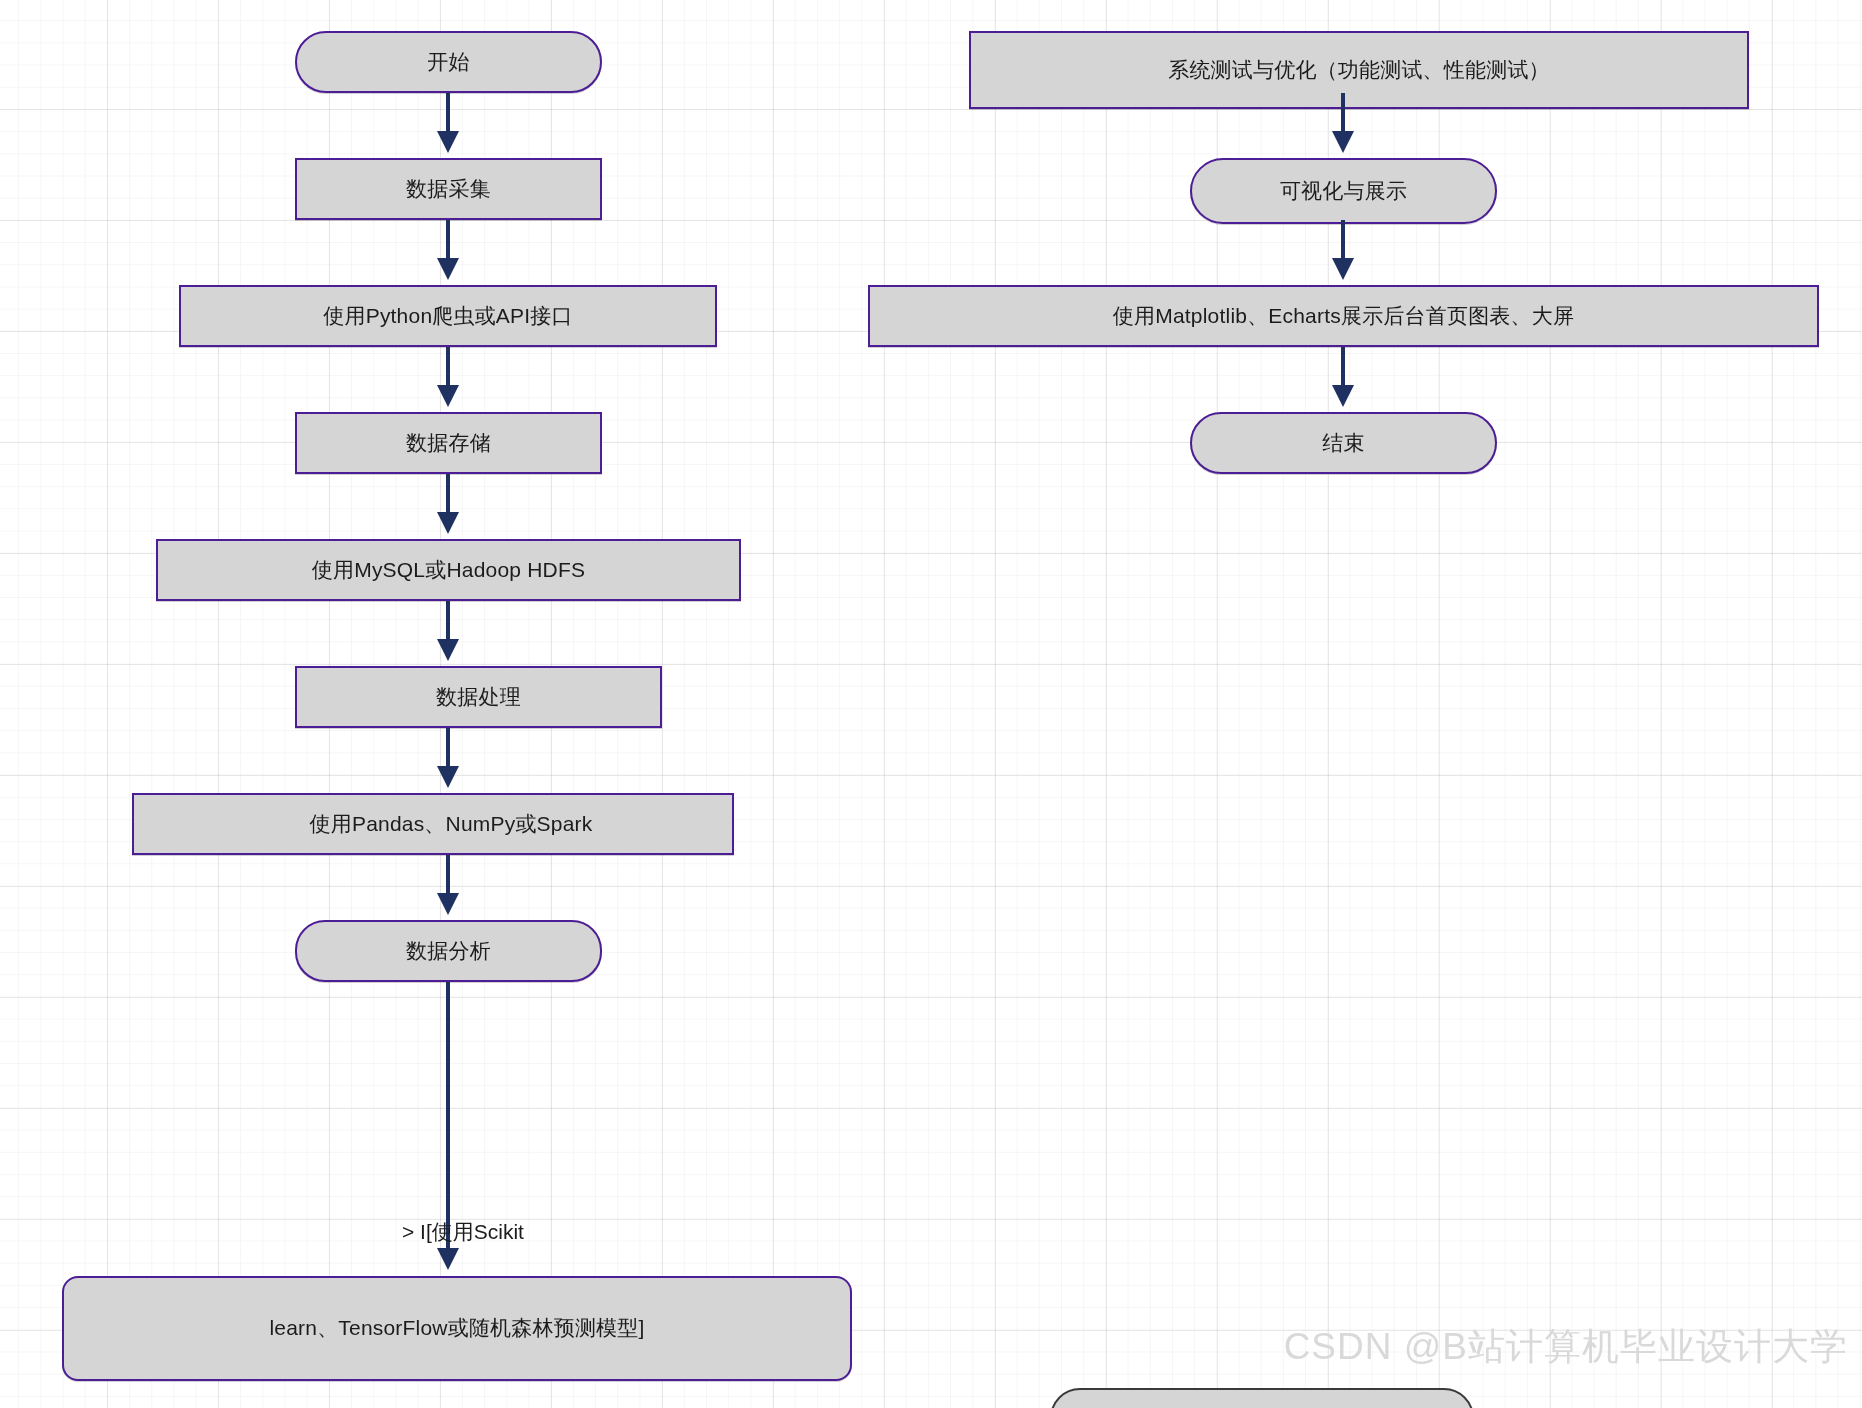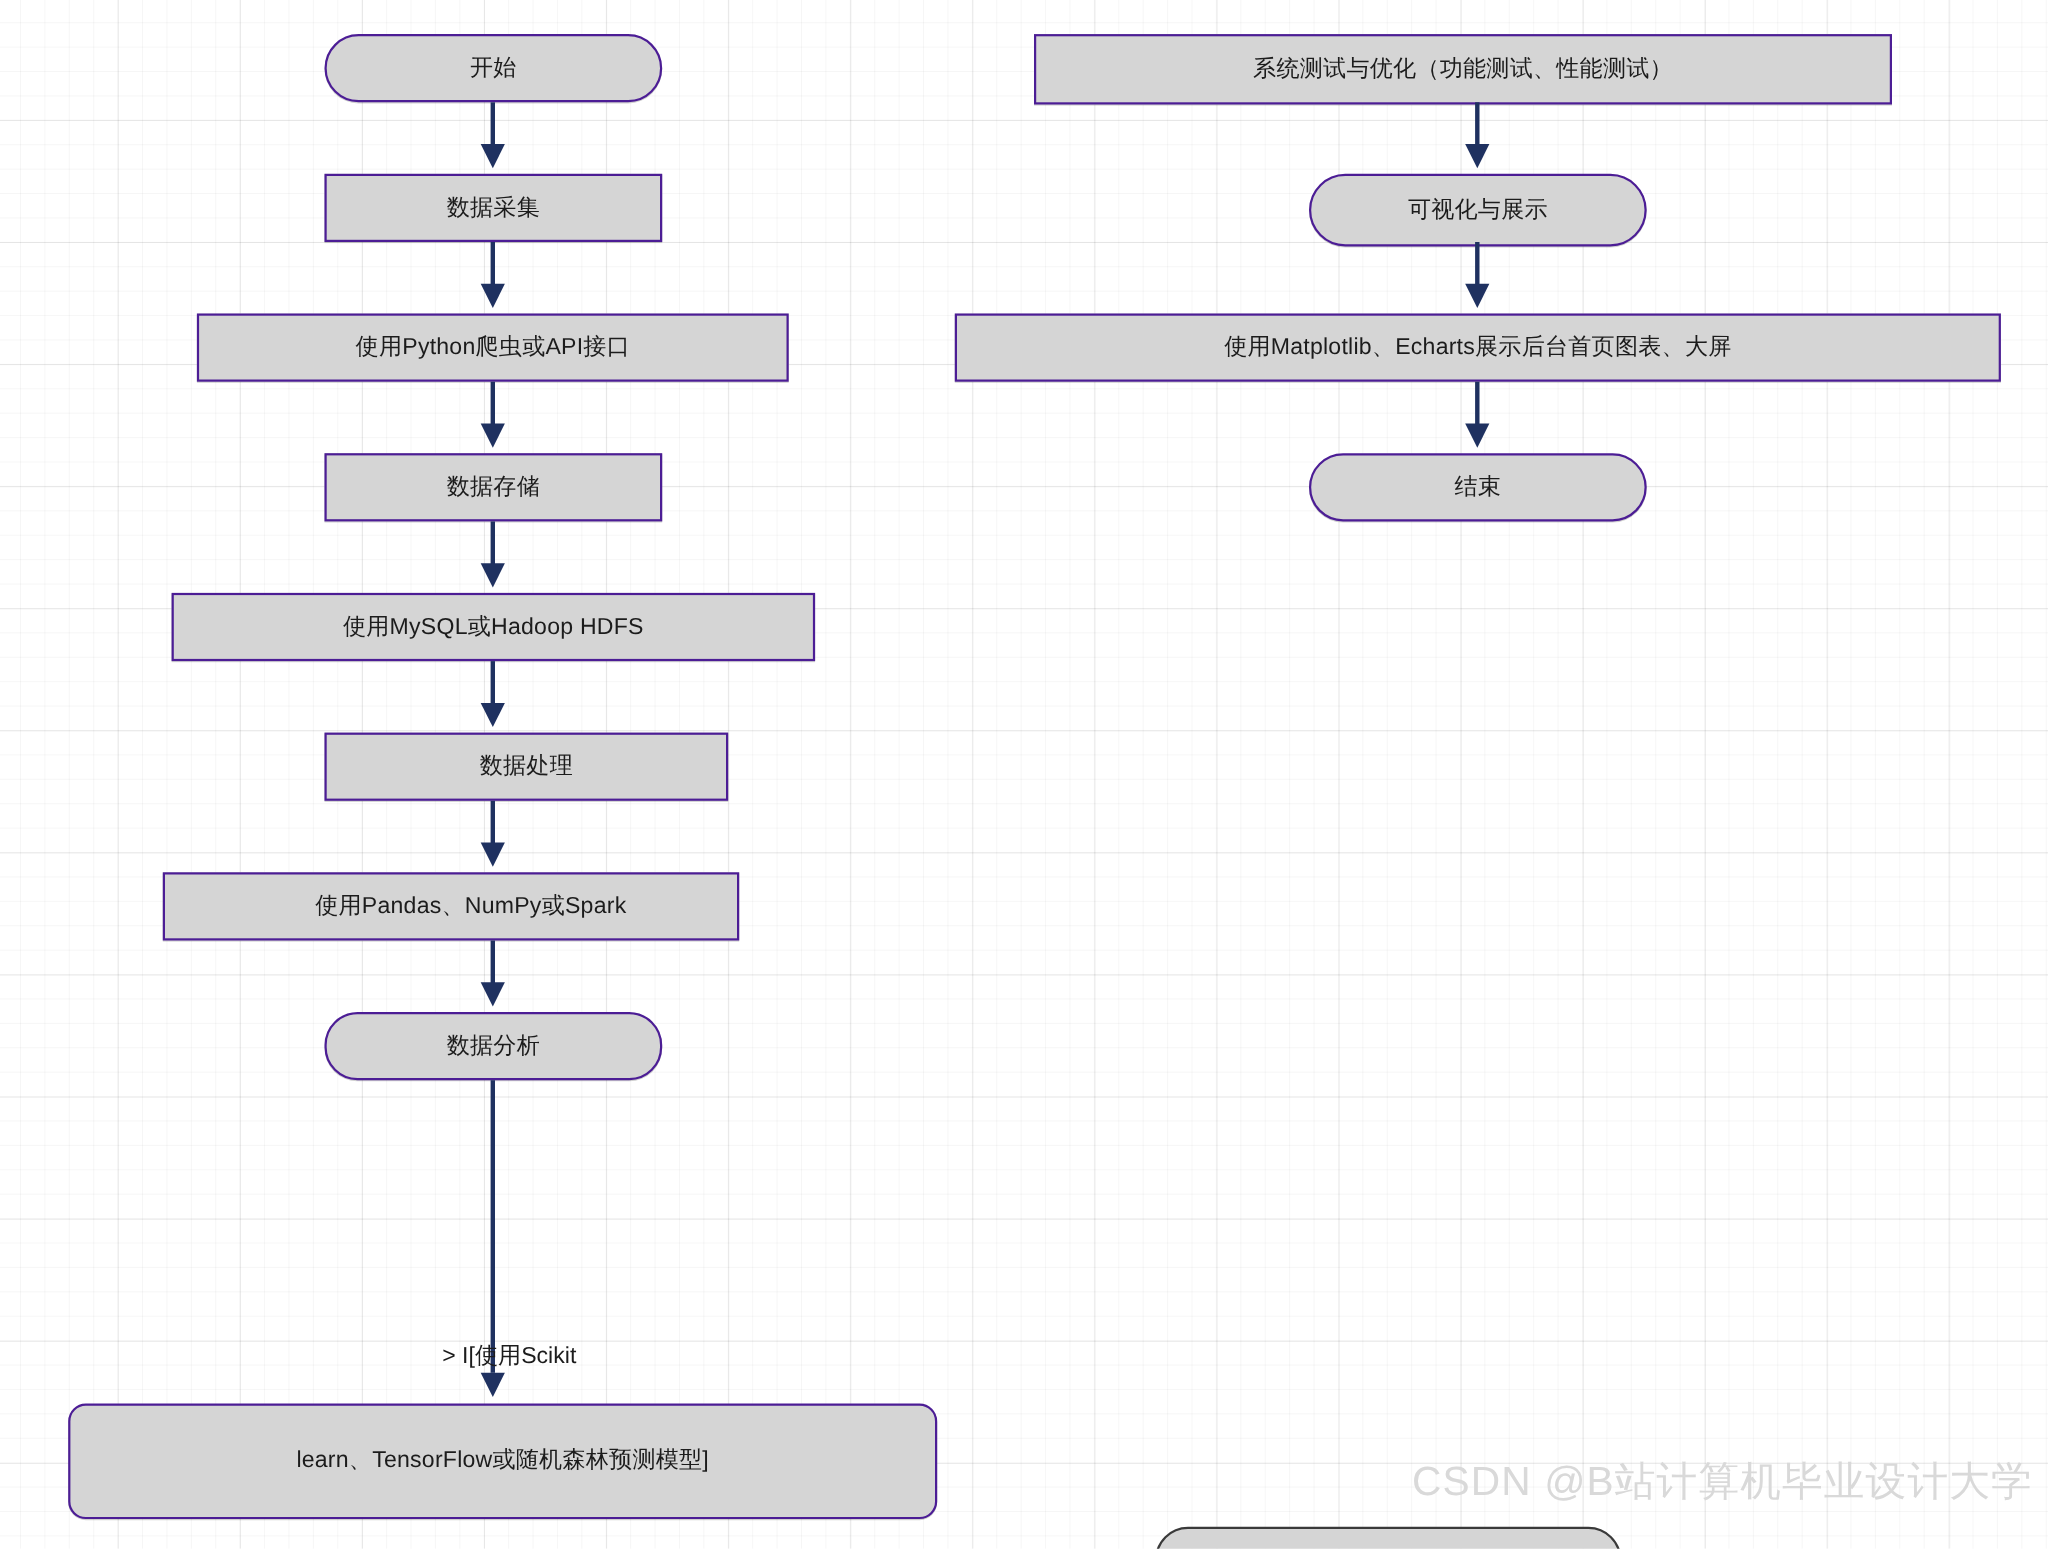--- a/index.html
+++ b/index.html
@@ -152,41 +152,41 @@
   <div class="edge-line" style="left:446px; top:601px; height:44px;"></div>
   <div class="edge-head" style="left:437px; top:639px;"></div>
 
   <div class="node" style="left:295px; top:666px; width:367px; height:62px;">
     <span class="label">数据处理</span>
   </div>
 
   <div class="edge-line" style="left:446px; top:728px; height:44px;"></div>
   <div class="edge-head" style="left:437px; top:766px;"></div>
 
-  <div class="node" style="left:148px; top:793px; width:524px; height:62px;padding-left:36px;">
+  <div class="node" style="left:132px; top:793px; width:602px; height:62px;padding-left:36px;">
     <span class="label">使用Pandas、NumPy或Spark</span>
   </div>
 
   <div class="edge-line" style="left:446px; top:855px; height:44px;"></div>
   <div class="edge-head" style="left:437px; top:893px;"></div>
 
   <div class="node" style="left:295px; top:920px; width:307px; height:62px;border-radius:30px;">
     <span class="label">数据分析</span>
   </div>
 
   <div class="edge-line" style="left:446px; top:982px; height:266px;"></div>
   <div class="edge-head" style="left:437px; top:1248px;"></div>
 
   <div class="edge-label" style="left:402px; top:1218px;">&gt; I[使用Scikit</div>
 
   <div class="node round" style="left:62px; top:1276px; width:790px; height:105px; border-radius:16px;">
     <span class="label">learn、TensorFlow或随机森林预测模型]</span>
   </div>
 
-  <div class="node" style="left:940px; top:31px; width:780px; height:64px;">
+  <div class="node" style="left:969px; top:31px; width:780px; height:78px;">
     <span class="label">系统测试与优化（功能测试、性能测试）</span>
   </div>
 
   <div class="edge-line" style="left:1341px; top:93px; height:44px;"></div>
   <div class="edge-head" style="left:1332px; top:131px;"></div>
 
   <div class="node round" style="left:1190px; top:158px; width:307px; height:66px;">
     <span class="label">可视化与展示</span>
   </div>
 

